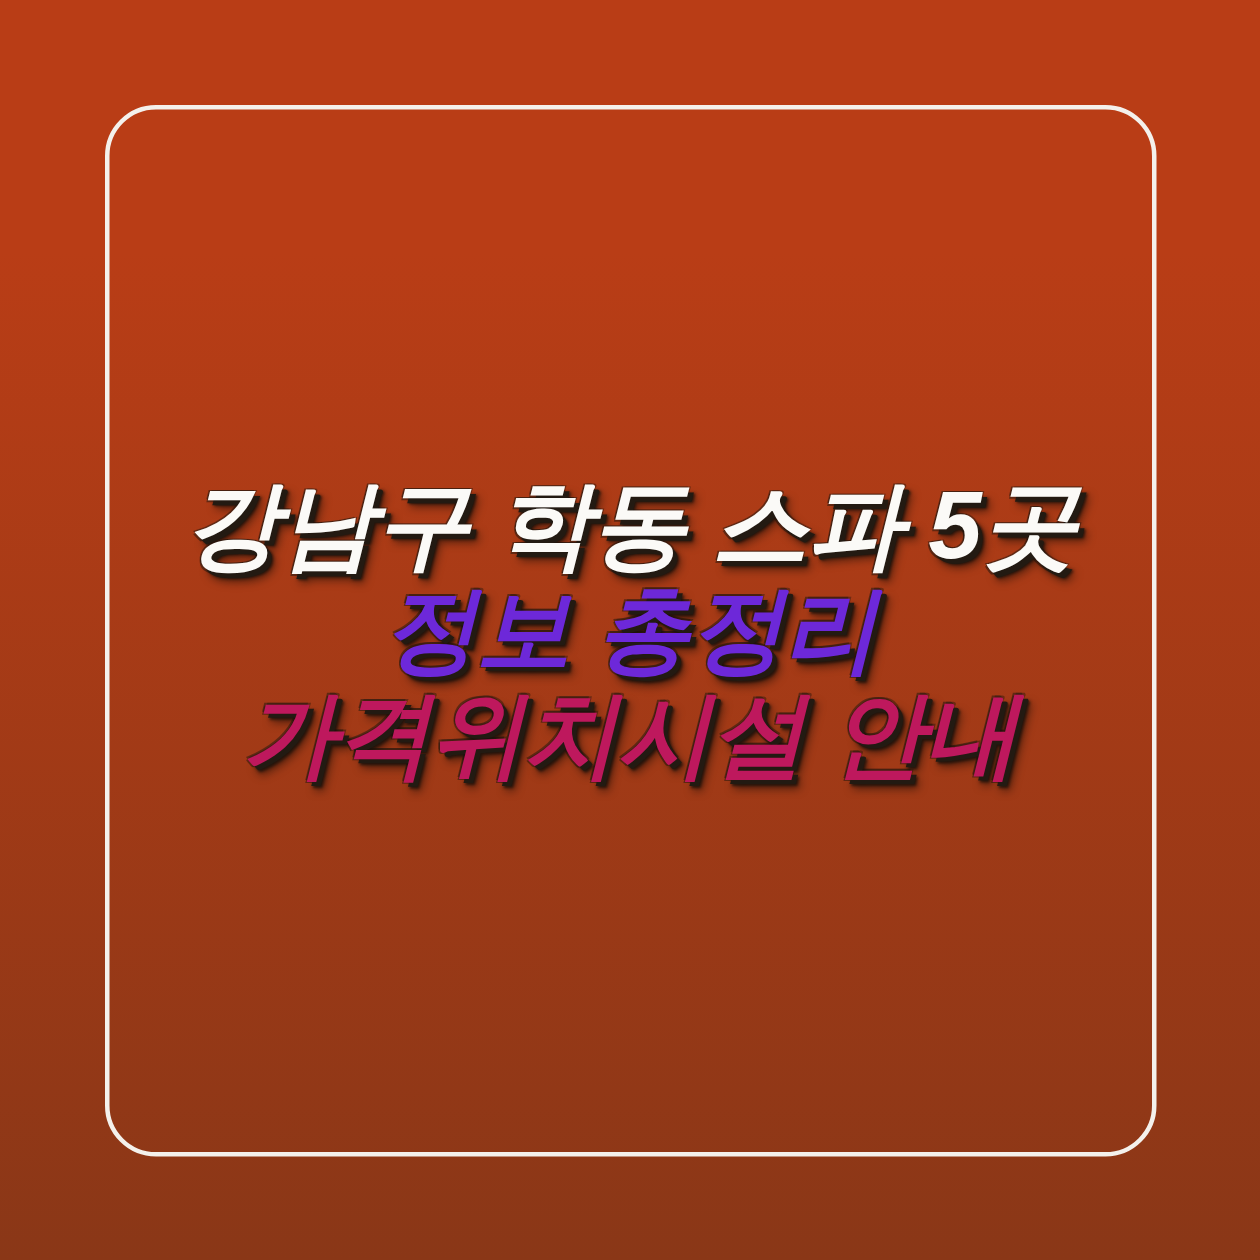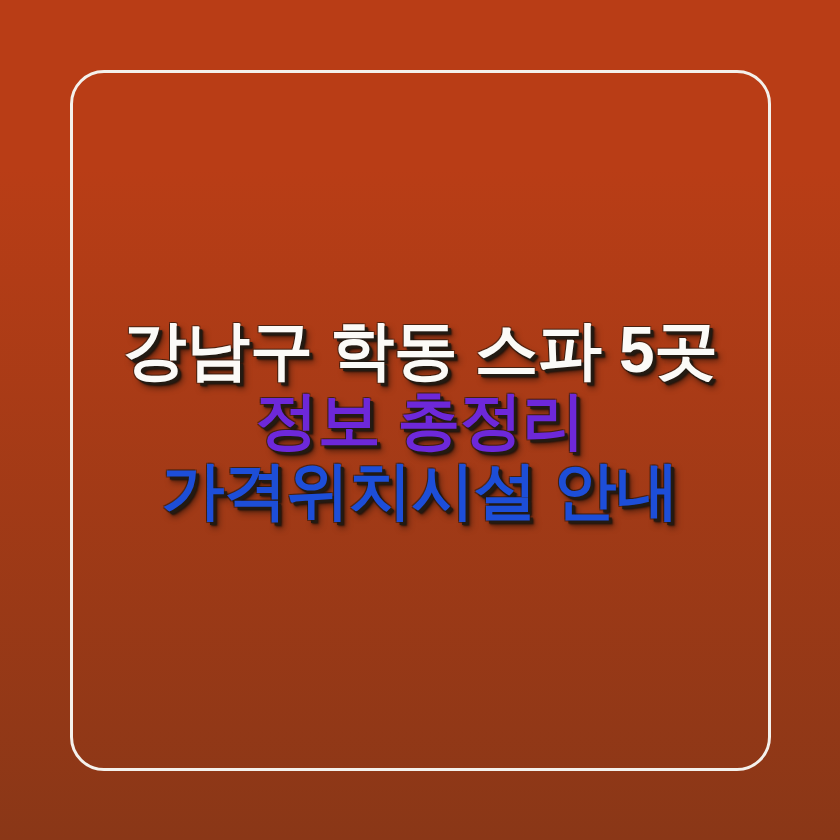--- a/index.html
+++ b/index.html
@@ -50,20 +50,21 @@
     left: 0;
     right: 0;
     top: 0;
     height: 840px;
     display: flex;
     flex-direction: column;
     align-items: center;
     justify-content: center;
     padding: 0 86px;
     box-sizing: border-box;
+    font-style: italic;
   }
 
   .title-line {
     display: block;
     width: 100%;
     text-align: center;
     color: #fbfaf7;
     font-size: 64px;
     line-height: 70px;
     font-weight: 700;
@@ -86,16 +87,16 @@
 
 <div id="canvas" style="width: 840px; height: 840px;">
 
   <div id="bg-gradient" style="background: linear-gradient(rgb(185, 61, 22) 0%, rgb(185, 61, 22) 20%, rgb(138, 55, 23) 100%);"></div>
 
   <div id="border-frame" style="left: 70px; top: 70px; width: 701px; height: 701px; border: 3px solid rgb(244, 241, 236); border-radius: 34px;"></div>
 
   <div id="title-block">
     <span class="title-line line-1" style="color: rgb(251, 250, 247);">강남구 학동 스파 5곳</span>
     <span class="title-line line-2" style="color: #6d28d9;">정보 총정리</span>
-    <span class="title-line line-3" style="color: #1d4ed8;">가격위치시설 안내</span>
+    <span class="title-line line-3" style="color: #be185d;">가격위치시설 안내</span>
   </div>
 
 </div>
 
 </body></html>

